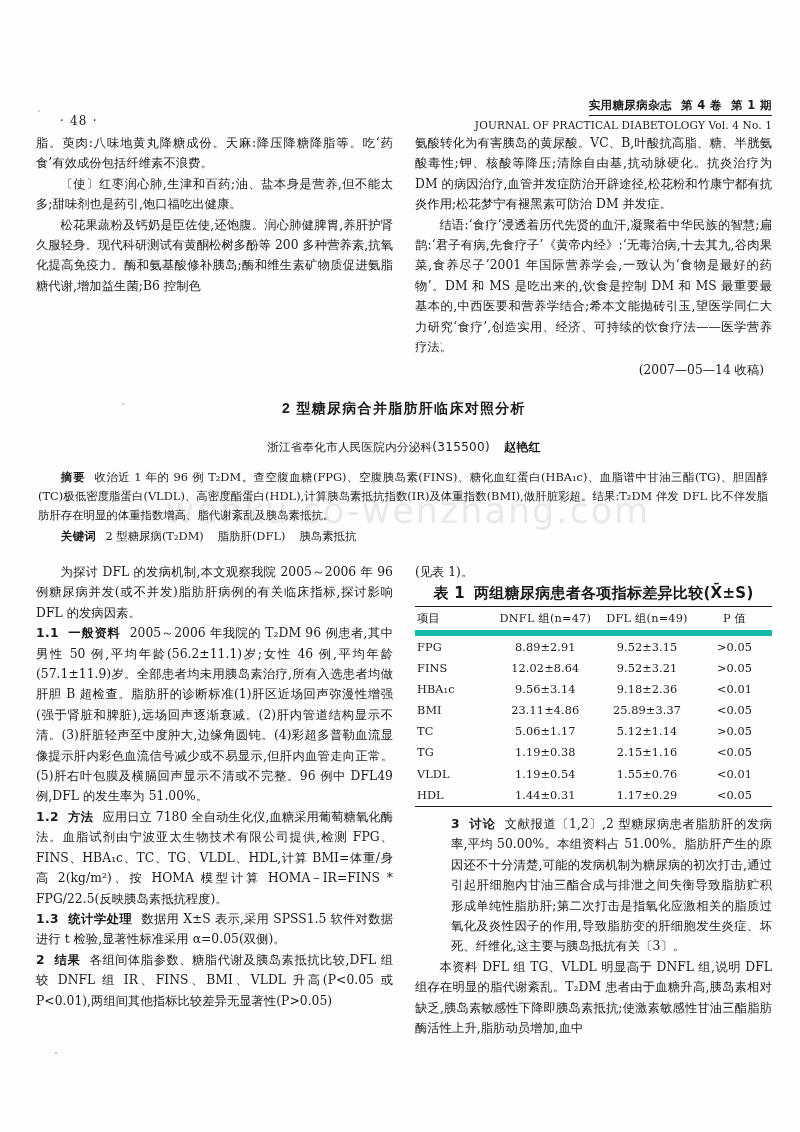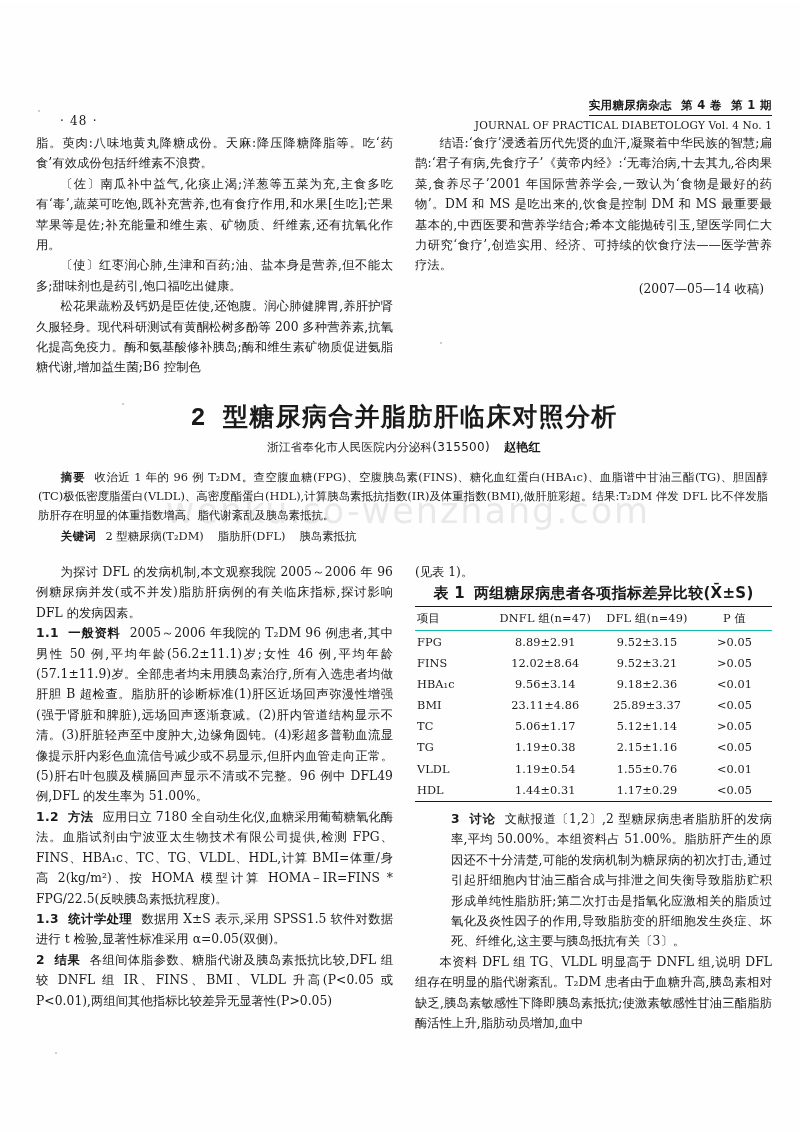--- a/index.html
+++ b/index.html
@@ -93,23 +93,23 @@
     padding-right: 8px;
   }
 
   
   .article-title {
     position: absolute;
     left: 36px;
     top: 398px;
     width: 736px;
     text-align: center;
-    font-family: Liberation Mono, monospace;
-    font-weight: bold;
-    font-size: 25px;
+    font-family: Liberation Sans, sans-serif;
+    font-weight: bold;
+    font-size: 14px;
     letter-spacing: 1.3px;
   }
   .article-byline {
     position: absolute;
     left: 36px;
     top: 437px;
     width: 736px;
     text-align: center;
     font-size: 12px;
     font-family: "DejaVu Sans", "Liberation Sans", sans-serif;
@@ -190,21 +190,21 @@
   table.data {
     width: 100%;
     border-collapse: collapse;
     font-size: 11.3px;
     font-family: "DejaVu Serif", "Liberation Serif", serif;
   }
   table.data thead th {
     font-weight: normal;
     padding: 4px 0 4px 0;
     border-top: 1.7px solid #1a1a1a;
-    border-bottom: 1px solid #14b8a6;
+    border-bottom: 6px solid #14b8a6;
     text-align: center;
     letter-spacing: 0.2px;
   }
   table.data thead th.c0 { text-align: left; padding-left: 2px; width: 22%; }
   table.data thead th.c1 { width: 29%; }
   table.data thead th.c2 { width: 28%; }
   table.data thead th.c3 { width: 21%; }
   table.data tbody td {
     padding: 4.1px 0;
     text-align: center;
@@ -248,26 +248,26 @@
     </div>
     <div class="runhead-en">JOURNAL OF PRACTICAL DIABETOLOGY Vol. 4 No. 1</div>
   </div>
 
   <div class="folio">· 48 ·</div>
 
   <div class="topcols">
 
     <div class="topcol">
       <p class="body">脂。萸肉:八味地黄丸降糖成份。天麻:降压降糖降脂等。吃‘药食’有效成份包括纤维素不浪费。</p>
-      <p class="body indent">〔佐〕南瓜补中益气,化痰止渴;洋葱等五菜为充,主食多吃有‘毒’,蔬菜可吃饱,既补充营养,也有食疗作用,和水果[生吃];芒果苹果等是佐;补充能量和维生素、矿物质、纤维素,还有抗氧化作用。</p>
       <p class="body indent">〔使〕红枣润心肺,生津和百药;油、盐本身是营养,但不能太多;甜味剂也是药引,饱口福吃出健康。</p>
       <p class="body indent">松花果蔬粉及钙奶是臣佐使,还饱腹。润心肺健脾胃,养肝护肾久服轻身。现代科研测试有黄酮松树多酚等 200 多种营养素,抗氧化提高免疫力。酶和氨基酸修补胰岛;酶和维生素矿物质促进氨脂糖代谢,增加益生菌;B6 控制色</p>
     </div>
 
     <div class="topcol">
+      <p class="body">氨酸转化为有害胰岛的黄尿酸。VC、B,叶酸抗高脂、糖、半胱氨酸毒性;钾、核酸等降压;清除自由基,抗动脉硬化。抗炎治疗为 DM 的病因治疗,血管并发症防治开辟途径,松花粉和竹康宁都有抗炎作用;松花梦宁有褪黑素可防治 DM 并发症。</p>
       <p class="body indent">结语:‘食疗’浸透着历代先贤的血汗,凝聚着中华民族的智慧;扁鹊:‘君子有病,先食疗子’《黄帝内经》:‘无毒治病,十去其九,谷肉果菜,食养尽子’2001 年国际营养学会,一致认为‘食物是最好的药物’。DM 和 MS 是吃出来的,饮食是控制 DM 和 MS 最重要最基本的,中西医要和营养学结合;希本文能抛砖引玉,望医学同仁大力研究‘食疗’,创造实用、经济、可持续的饮食疗法——医学营养疗法。</p>
       <div class="signoff">(2007—05—14 收稿)</div>
     </div>
 
   </div>
 
   <div class="article-title">2 型糖尿病合并脂肪肝临床对照分析</div>
 
   <div class="article-byline">
     <span class="affil">浙江省奉化市人民医院内分泌科</span><span class="zip">(315500)</span><span class="author">赵艳红</span>

